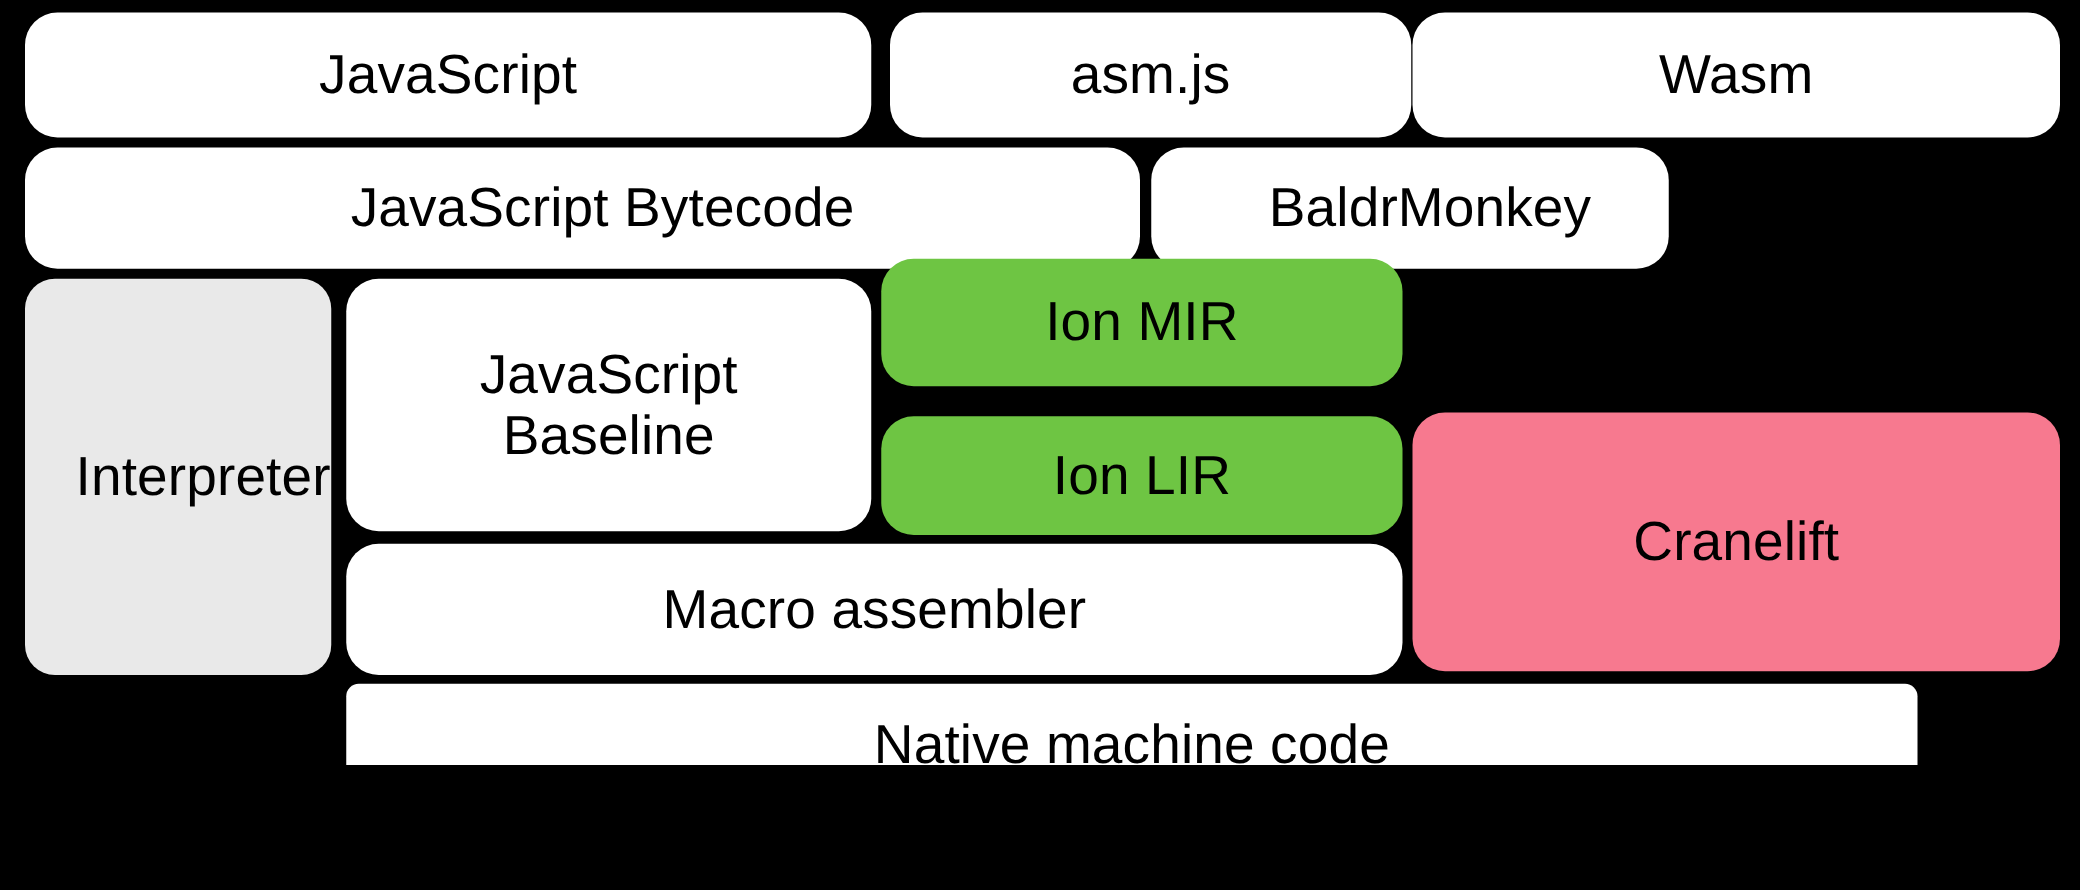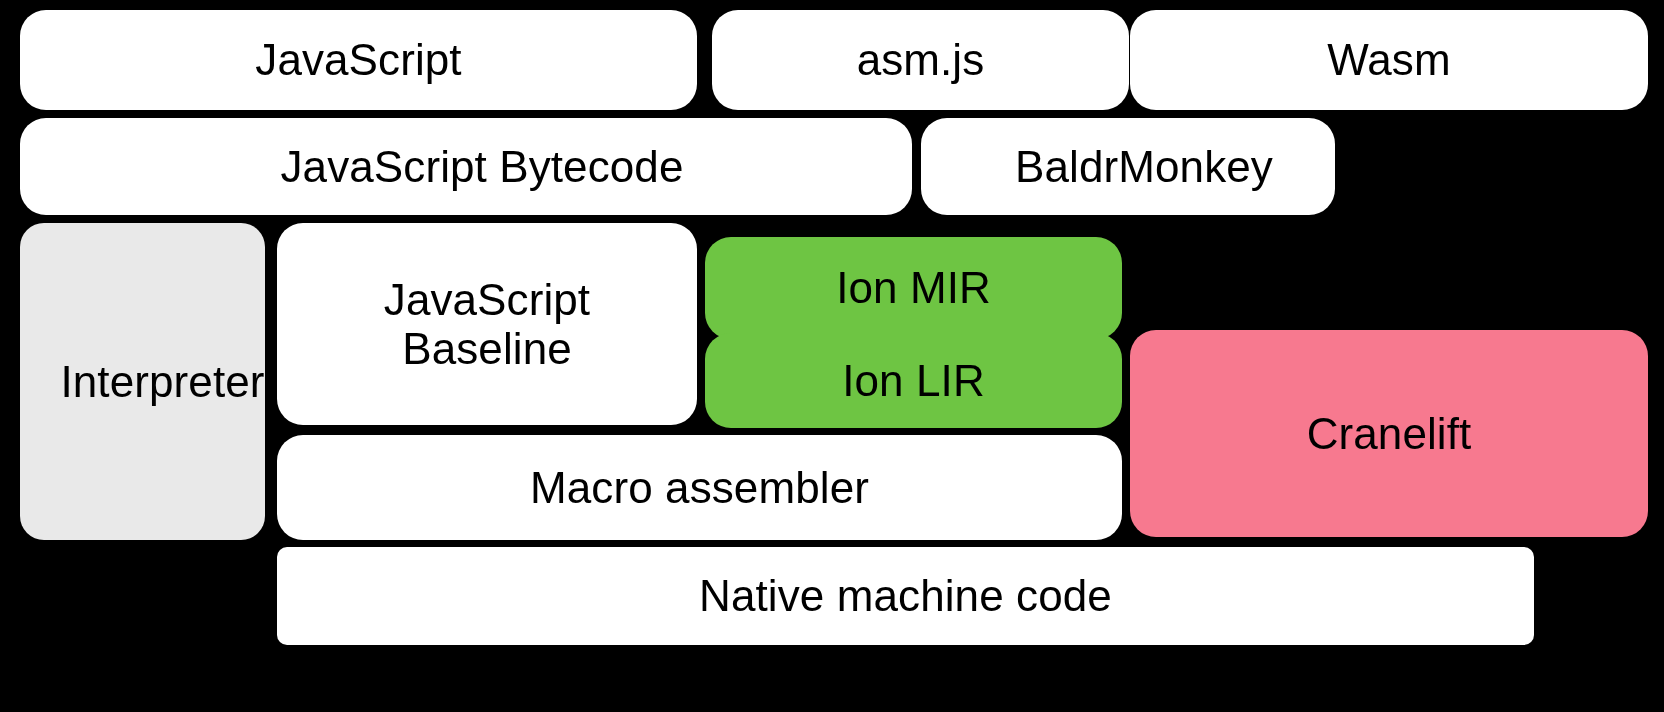--- a/index.html
+++ b/index.html
@@ -6,21 +6,21 @@
     margin: 0;
     padding: 0;
     background: #000000;
   }
   body {
     font-family: "Liberation Sans", sans-serif;
   }
   #stage {
     position: relative;
     width: 1664px;
-    height: 712px;
+    height: 612px;
     background: #000000;
     overflow: hidden;
   }
   .box {
     position: absolute;
     box-sizing: border-box;
     display: flex;
     align-items: center;
     justify-content: center;
     text-align: center;
@@ -45,21 +45,21 @@
   #b-wasm       { left: 1130px; width: 518px; }
 
   
   .r2 { top: 118px; height: 97px; padding-left: 32px; }
   #b-js-bytecode { left: 20px;  width: 892px; }
   #b-baldrmonkey { left: 921px; width: 414px; }
 
   
   #b-interpreter { left: 20px;  top: 223px; width: 245px; height: 317px; border-radius: 24px; }
   #b-js-baseline { left: 277px; top: 223px; width: 420px; height: 202px; }
-  #b-ion-mir     { left: 705px; top: 237px; width: 417px; height: 102px; }
+  #b-ion-mir     { left: 705px; top: 207px; width: 417px; height: 102px; }
   #b-ion-lir     { left: 705px; top: 333px; width: 417px; height: 95px;  }
   #b-macro-asm   { left: 277px; top: 435px; width: 845px; height: 105px; }
   #b-cranelift   { left: 1130px; top: 330px; width: 518px; height: 207px; }
 
   
   #b-native-code { left: 277px; top: 547px; width: 1257px; height: 98px; border-radius: 10px; }
 </style>
 </head>
 <body>
 

